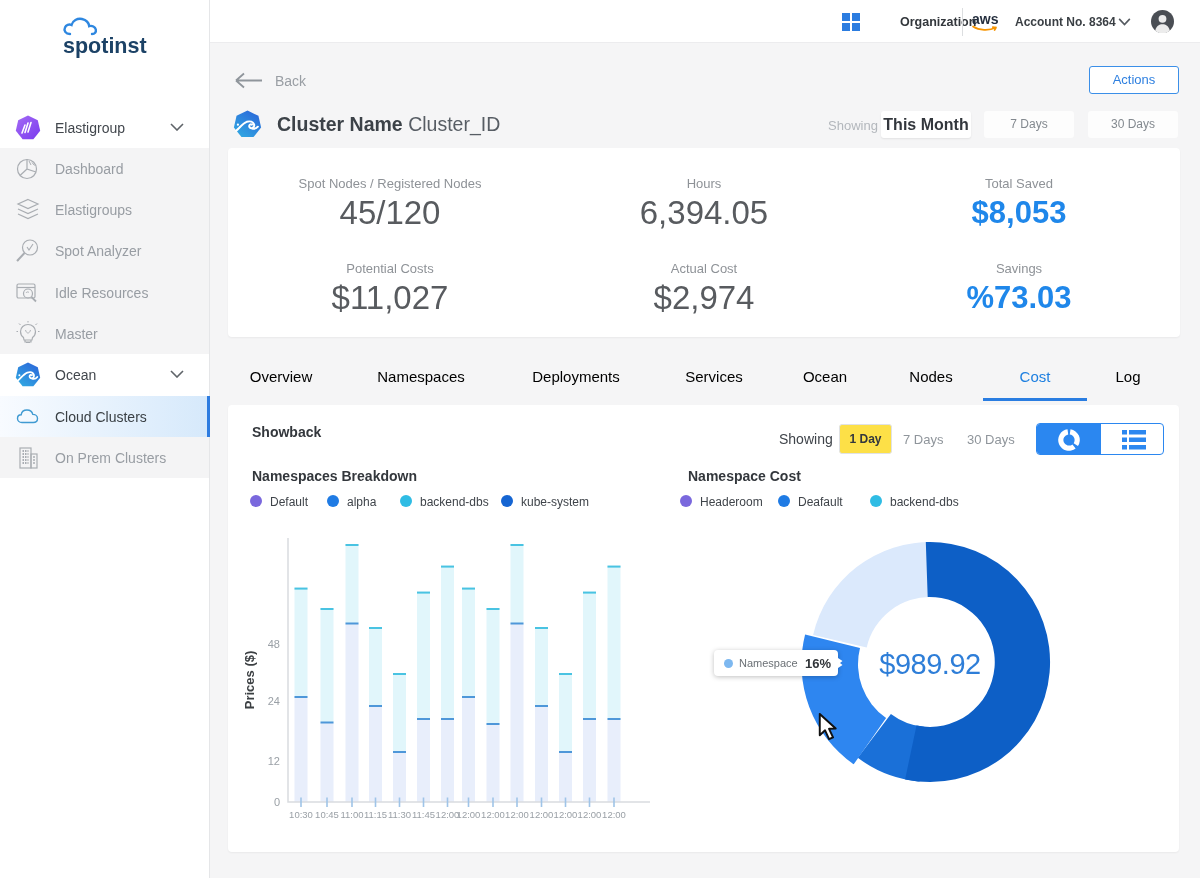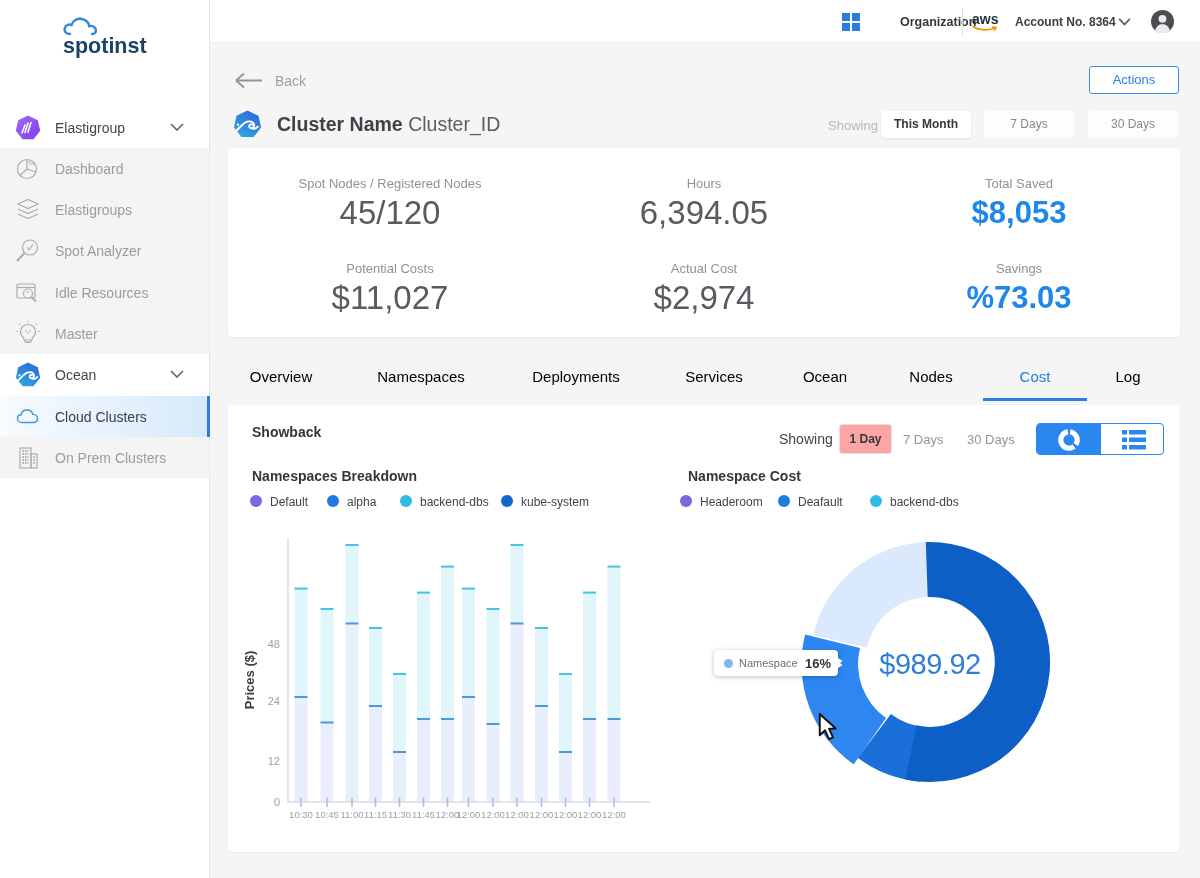--- a/index.html
+++ b/index.html
@@ -171,21 +171,21 @@
       </linearGradient>
     </defs>
   <polygon points="13,0.5 22.8,5.2 25.2,15.8 18.4,24.3 7.6,24.3 0.8,15.8 3.2,5.2" fill="url(#gblu2)"></polygon>
   <path d="M2.8,18.6 C5.8,16 9,11.8 12.3,10.6 C15.4,9.6 18,10.7 18.8,12.6 C19.5,14.4 18.4,16.2 16.7,16.3 C15.4,16.35 14.3,15.3 14.6,14 C14.85,12.9 16.1,12.5 16.95,13.2 M16.7,16.35 C18.3,17.1 20.8,16.8 22.3,15" fill="none" stroke="#fff" stroke-width="1.8" stroke-linecap="round"></path>
   <circle cx="4.4" cy="13.2" r="1" fill="#fff"></circle>
     <circle cx="6.4" cy="15" r="0.7" fill="#fff"></circle>
 </svg>
 <div class="abs" style="left:277px;top:113px;font-size:19.5px;color:#3c4248;"><b>Cluster Name</b> <span style="color:#575d64;">Cluster_ID</span></div>
 
 <div class="abs" style="left:828px;top:118px;font-size:13px;color:#b3b7bc;">Showing</div>
-<div class="abs" style="left:881px;top:111px;width:90px;height:27px;background:#fff;border-radius:3px;box-shadow:0 1px 2px rgba(0,0,0,0.08);font-size:12px;font-weight:bold;color:#33373d;text-align:center;line-height:27px;">This Month</div>
+<div class="abs" style="left:881px;top:111px;width:90px;height:27px;background:#fff;border-radius:3px;box-shadow:0 1px 2px rgba(0,0,0,0.08);font-size:16px;font-weight:bold;color:#33373d;text-align:center;line-height:27px;">This Month</div>
 <div class="abs" style="left:984px;top:111px;width:90px;height:27px;background:rgba(255,255,255,0.75);border-radius:3px;font-size:12px;color:#83898f;text-align:center;line-height:27px;">7 Days</div>
 <div class="abs" style="left:1088px;top:111px;width:90px;height:27px;background:rgba(255,255,255,0.75);border-radius:3px;font-size:12px;color:#83898f;text-align:center;line-height:27px;">30 Days</div>
 
 <div class="abs" style="left:228px;top:148px;width:952px;height:189px;background:#fff;border-radius:4px;box-shadow:0 1px 2px rgba(0,0,0,0.05);"></div>
 <style>
   .slab{position:absolute;width:320px;text-align:center;font-size:13px;color:#8e9297;}
   .sval{position:absolute;width:320px;text-align:center;font-size:33px;color:#585b5f;}
   .sblu{font-weight:bold;color:#1f87ea;font-size:31px;}
 </style>
 <div class="slab" style="left:230px;top:176px;">Spot Nodes / Registered Nodes</div>
@@ -208,21 +208,21 @@
 <div class="tab" style="left:714px;">Services</div>
 <div class="tab" style="left:825px;">Ocean</div>
 <div class="tab" style="left:931px;">Nodes</div>
 <div class="tab" style="left:1035px;color:#1d7fe0;">Cost</div>
 <div class="tab" style="left:1128px;">Log</div>
 <div class="abs" style="left:983px;top:398px;width:104px;height:3px;background:#2a7de1;"></div>
 
 <div class="abs" style="left:228px;top:405px;width:951px;height:447px;background:#fff;border-radius:4px;box-shadow:0 1px 2px rgba(0,0,0,0.05);"></div>
 <div class="abs" style="left:252px;top:424px;font-size:14px;font-weight:bold;color:#33373c;">Showback</div>
 <div class="abs" style="left:779px;top:431px;font-size:14px;color:#3f444a;">Showing</div>
-<div class="abs" style="left:839px;top:424px;width:53px;height:30px;background:#fca5a5;border:1px solid #e0e2e5;border-radius:3px;font-size:12px;font-weight:bold;color:#33373d;text-align:center;line-height:28px;">1 Day</div>
+<div class="abs" style="left:839px;top:424px;width:53px;height:30px;background:#fde047;border:1px solid #e0e2e5;border-radius:3px;font-size:12px;font-weight:bold;color:#33373d;text-align:center;line-height:28px;">1 Day</div>
 <div class="abs" style="left:903px;top:432px;font-size:13px;color:#8f959b;">7 Days</div>
 <div class="abs" style="left:967px;top:432px;font-size:13px;color:#8f959b;">30 Days</div>
 
 <div class="abs" style="left:1036px;top:423px;width:128px;height:32px;border:1px solid #2b87f0;border-radius:4px;overflow:hidden;background:#fff;">
   <div class="abs" style="left:0;top:0;width:64px;height:32px;background:#2b87f0;"></div>
   <svg class="abs" style="left:21px;top:5px;" width="22" height="22" viewBox="0 0 22 22">
       <path d="M12.50,0.31 A10.8,10.8 0 0 1 19.95,17.04 L15.64,14.13 A5.6,5.6 0 0 0 11.78,5.45 Z" fill="#fff"></path>
       <path d="M17.65,19.51 A10.8,10.8 0 1 1 9.50,0.31 L10.22,5.45 A5.6,5.6 0 1 0 14.45,15.41 Z" fill="#fff"></path>
     </svg>
   <svg class="abs" style="left:85px;top:6px;" width="24" height="20" viewBox="0 0 24 20">

